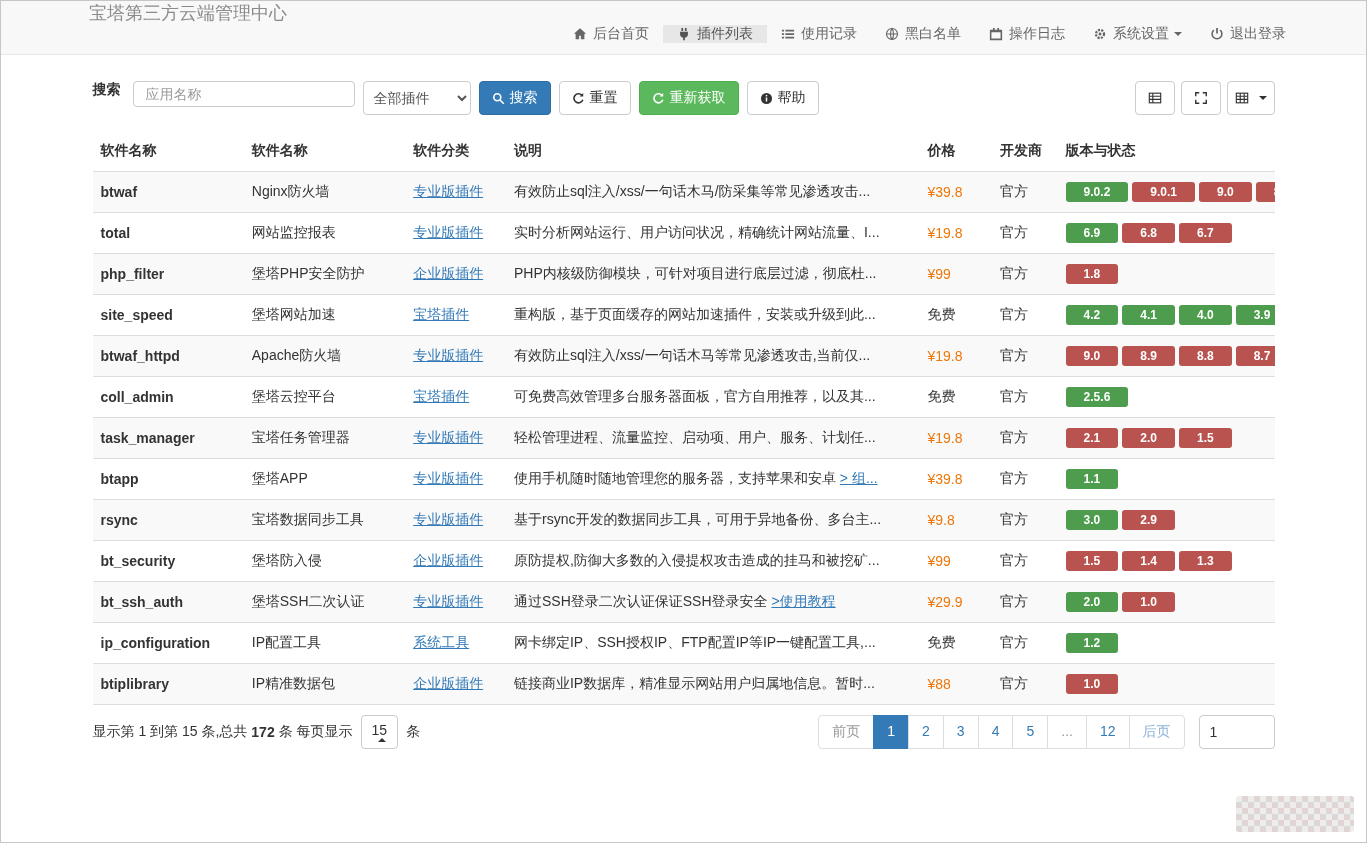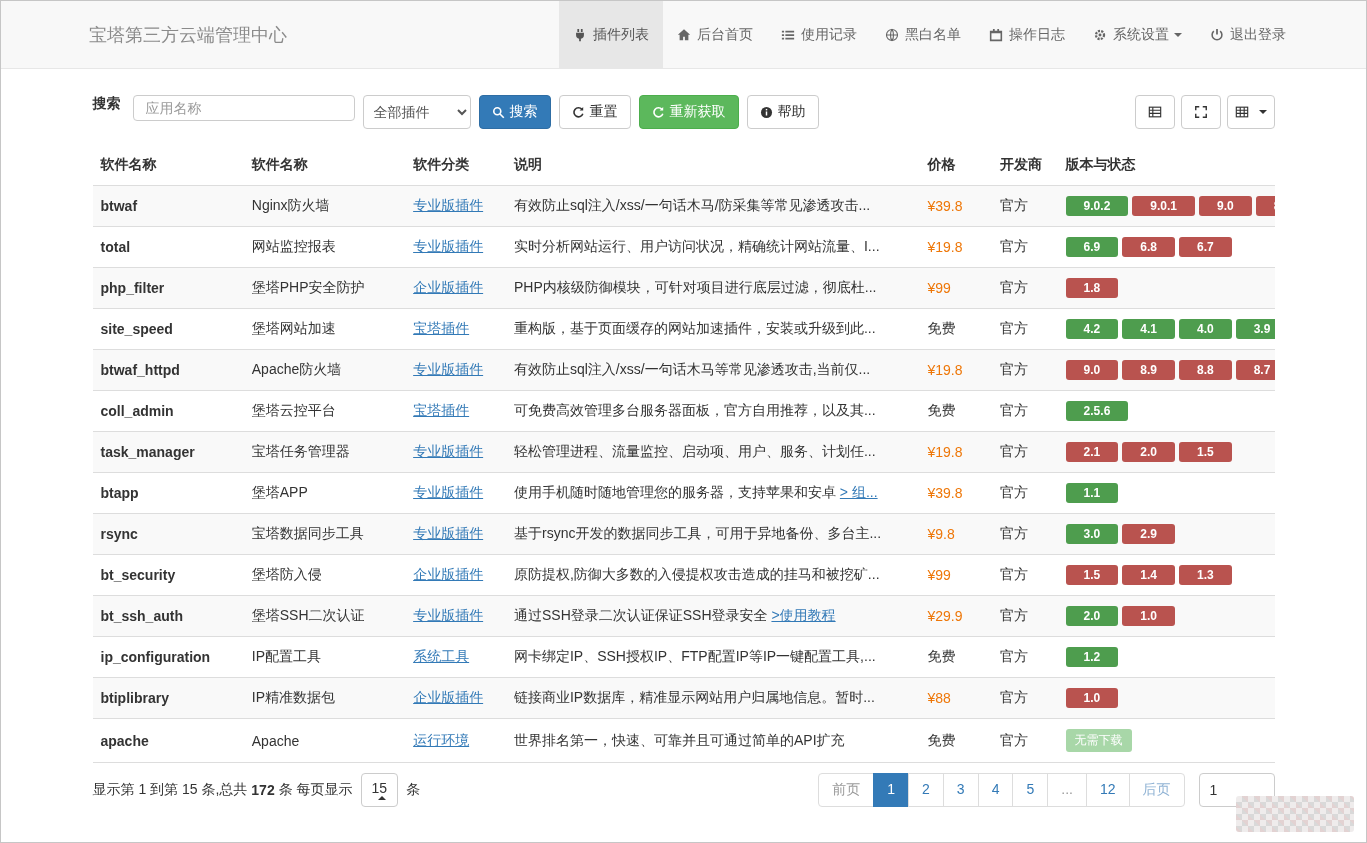--- a/index.html
+++ b/index.html
@@ -1,20 +1,20 @@
 <!DOCTYPE html>
 <html style="--accent-blue: #337ab7; --button-green: #5cb85c; --badge-green: #4e9d4e; --badge-red: #b9534f; --badge-light-green: #a8d7a8; --price-orange: #ee7708; --navbar-bg: #f8f8f8;"><head>
 <meta charset="utf-8">
 <style>
   * { box-sizing: border-box; }
   body { margin: 0; background: #fff; font-family: "Liberation Sans", "DejaVu Sans", sans-serif; color: #333; font-size: 14px; }
   .page { width: 1367px; height: 843px; border: 1px solid #c6c6c6; position: relative; overflow: hidden; background: #fff; }
 
   
-  .navbar { height: 68px; background: var(--navbar-bg, #f8f8f8); border-bottom: 1px solid #e7e7e7; display: flex; align-items: stretch; padding-left: 88px; padding-right: 66px; }
+  .navbar { height: 54px; background: var(--navbar-bg, #f8f8f8); border-bottom: 1px solid #e7e7e7; display: flex; align-items: stretch; padding-left: 88px; padding-right: 66px; flex-direction: column; }
   .brand { font-size: 18px; color: #8b8b8b; display: flex; align-items: center; }
   .nav-list { margin-left: auto; display: flex; }
   .nav-item { display: flex; align-items: center; padding: 0 14px; color: #666; cursor: pointer; text-decoration: none; font-size: 14px; }
   .nav-item.active { background: #e7e7e7; color: #555; }
   .nav-icon { display: inline-flex; margin-right: 6px; }
   .caret { display: inline-block; width: 0; height: 0; border-left: 4px solid transparent; border-right: 4px solid transparent; border-top: 4px solid currentColor; margin-left: 5px; }
   .caret-up { display: inline-block; width: 0; height: 0; border-left: 4px solid transparent; border-right: 4px solid transparent; border-bottom: 4px solid currentColor; margin-left: 6px; }
 
   
   .container { width: 1182px; margin: 26px auto 0; }
@@ -70,35 +70,35 @@
   svg { display: block; }
 </style>
 </head>
 <body>
 
 <div class="page">
 
   <div class="navbar">
     <div class="brand">宝塔第三方云端管理中心</div>
     <div class="nav-list">
+      <a class="nav-item">
+        <span class="nav-icon">
+            <svg viewBox="0 0 16 16" width="14" height="14">
+              <path fill="currentColor" d="M8 1.5 1 7.8h2V14h4v-4h2v4h4V7.8h2z"></path>
+            </svg>
+          </span>
+        <span>后台首页</span>
+      </a>
       <a class="nav-item active">
         <span class="nav-icon">
             <svg viewBox="0 0 16 16" width="14" height="14">
               <path fill="currentColor" d="M5 1h2v3.5H5zM9 1h2v3.5H9zM3.5 5.5h9V8a4.5 4.5 0 0 1-3.5 4.4V15H7v-2.6A4.5 4.5 0 0 1 3.5 8z"></path>
             </svg>
           </span>
         <span>插件列表</span>
-      </a>
-      <a class="nav-item">
-        <span class="nav-icon">
-            <svg viewBox="0 0 16 16" width="14" height="14">
-              <path fill="currentColor" d="M8 1.5 1 7.8h2V14h4v-4h2v4h4V7.8h2z"></path>
-            </svg>
-          </span>
-        <span>后台首页</span>
       </a>
       <a class="nav-item">
         <span class="nav-icon">
             <svg viewBox="0 0 16 16" width="14" height="14">
               <path fill="currentColor" d="M1 3h2.5v2H1zM1 7h2.5v2H1zM1 11h2.5v2H1zM5 3h10v2H5zM5 7h10v2H5zM5 11h10v2H5z"></path>
             </svg>
           </span>
         <span>使用记录</span>
       </a>
       <a class="nav-item">
@@ -345,29 +345,20 @@
           </tr>
           <tr>
             <td class="col-id">btiplibrary</td>
             <td>IP精准数据包</td>
             <td><a class="cat-link">企业版插件</a></td>
             <td>链接商业IP数据库，精准显示网站用户归属地信息。暂时...</td>
             <td class="paid">¥88</td>
             <td>官方</td>
             <td><span class="badge badge-red">1.0</span></td>
           </tr>
-          <tr>
-            <td class="col-id">apache</td>
-            <td>Apache</td>
-            <td><a class="cat-link">运行环境</a></td>
-            <td>世界排名第一，快速、可靠并且可通过简单的API扩充</td>
-            <td>免费</td>
-            <td>官方</td>
-            <td><span class="badge badge-light">无需下载</span></td>
-          </tr>
         </tbody>
     </table>
 
     <div class="footer">
       <div class="footer-info">
         <span>显示第 1 到第 15 条,总共 </span>
           <b>172</b>
           <span> 条  每页显示</span>
         <span class="pagesize-select">
           <span>15</span>

